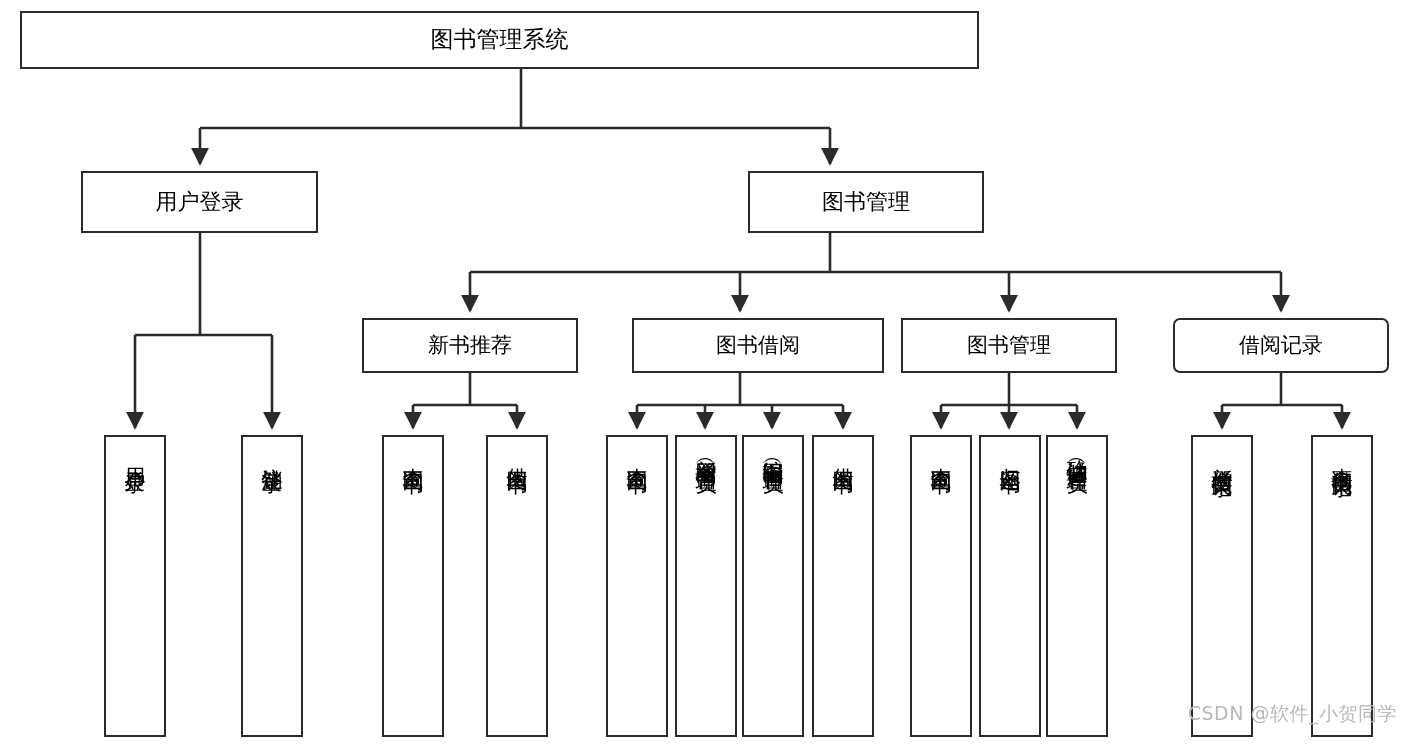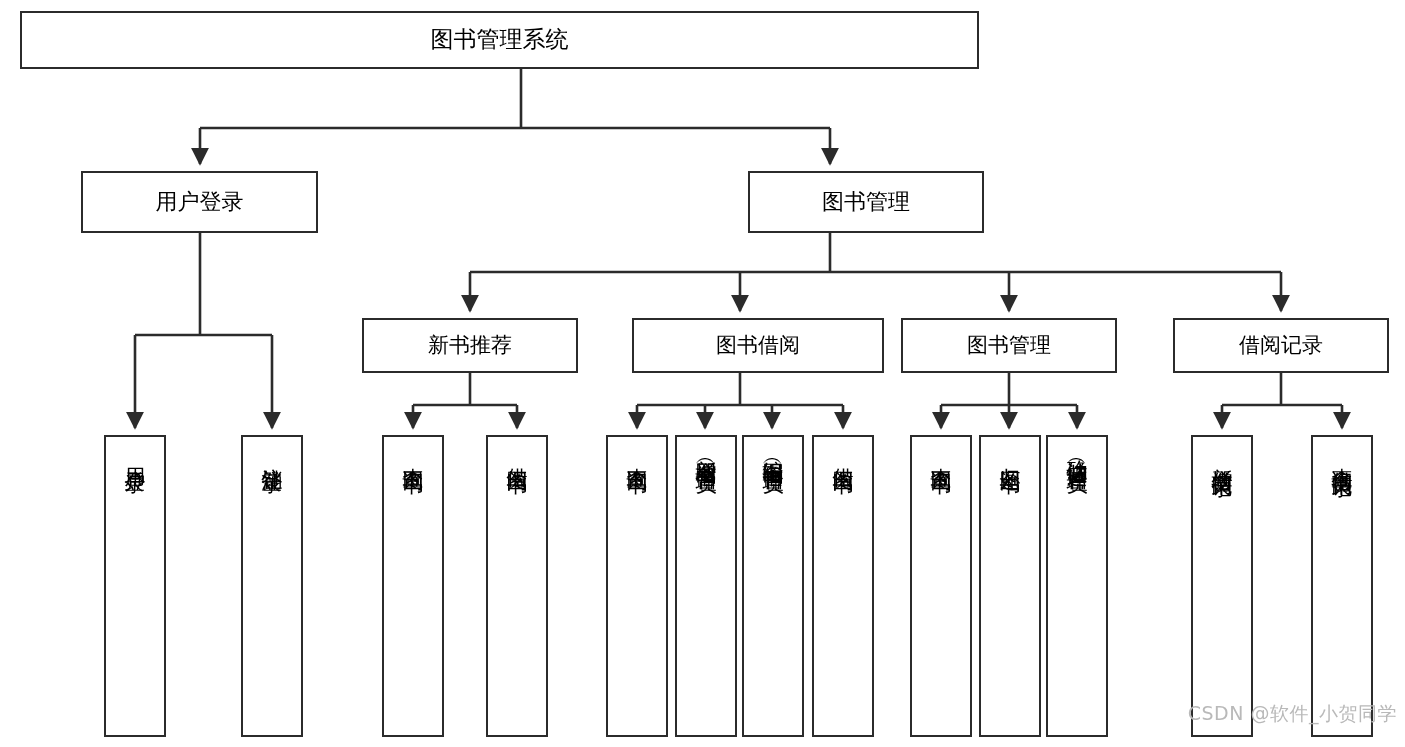--- a/index.html
+++ b/index.html
@@ -150,21 +150,21 @@
 
   <div class="node lvl3" style="left:362px; top:318px; width:216px;">
     <span class="lbl">新书推荐</span>
   </div>
   <div class="node lvl3" style="left:632px; top:318px; width:252px;">
     <span class="lbl">图书借阅</span>
   </div>
   <div class="node lvl3" style="left:901px; top:318px; width:216px;">
     <span class="lbl">图书管理</span>
   </div>
-  <div class="node lvl3" style="left:1173px; top:318px; width:216px;">
+  <div class="node lvl3" style="left:1173px; top:318px; width:216px;border-radius:7px;">
     <span class="lbl">借阅记录</span>
   </div>
 
   <div class="node leaf" style="left:104px; top:435px; width:62px; height:302px;">
     <span class="lbl">用户登录</span>
   </div>
   <div class="node leaf" style="left:241px; top:435px; width:62px; height:302px;">
     <span class="lbl">注销登录</span>
   </div>
 

